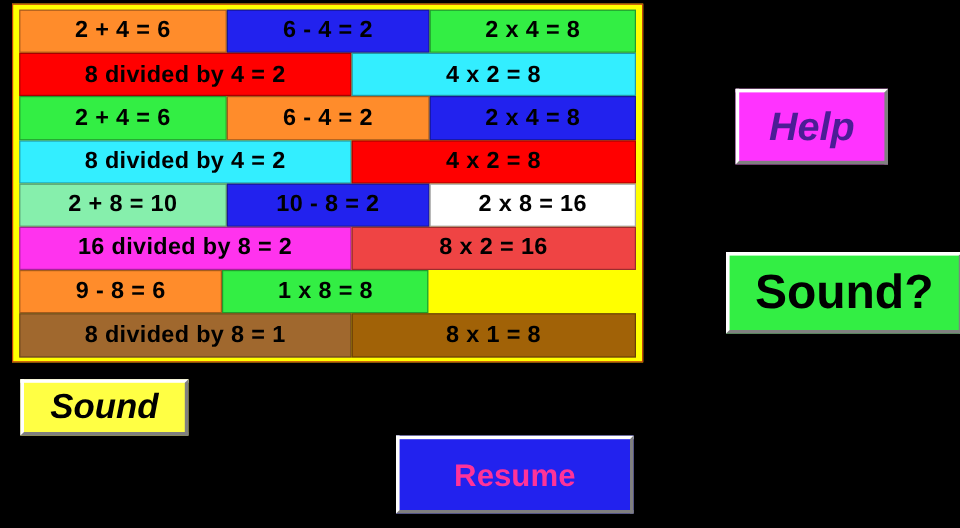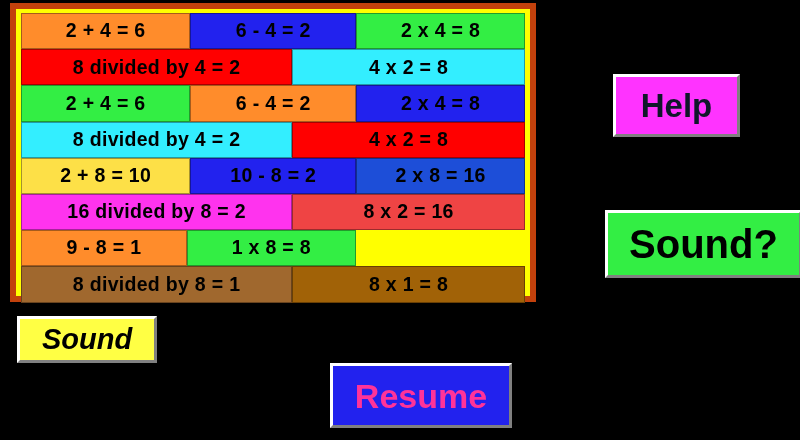--- a/index.html
+++ b/index.html
@@ -16,21 +16,21 @@
   }
 
   
   #fact-table {
     position: absolute;
     left: 10px;
     top: 3px;
     width: 526px;
     height: 299px;
     background: #ffff00;            
-    border: 6px solid #c2410c;
+    border: 1px solid #c2410c;
     box-sizing: border-box;
     padding: 4px 5px;
   }
   .fact-row {
     display: flex;
     width: 100%;
     height: 36.2px;
     box-sizing: border-box;
   }
   .fact-cell {
@@ -91,24 +91,24 @@
   #leave-button {
     left: 17px; top: 316px;
     width: 140px; height: 47px;
     background: #ffff44;
     color: #000000;
     font-size: 29px;
     font-style: italic;
   }
   #resume-button {
     left: 330px; top: 363px;
-    width: 182px; height: 65px;
+    width: 198px; height: 65px;
     background: #2222ee;
     color: #ff3399;
-    font-size: 34px;
+    font-size: 26px;
   }
 </style>
 </head>
 <body>
 
 <div id="fact-table" style="background: rgb(255, 255, 0);">
     <div class="fact-row r3">
       <div class="fact-cell c0" style="background: rgb(255, 140, 43);">2 + 4 = 6</div>
       <div class="fact-cell c1" style="background: rgb(34, 34, 238);">6 - 4 = 2</div>
       <div class="fact-cell c2" style="background: rgb(51, 238, 68);">2 x 4 = 8</div>
@@ -120,34 +120,34 @@
     <div class="fact-row r3">
       <div class="fact-cell c0" style="background: rgb(51, 238, 68);">2 + 4 = 6</div>
       <div class="fact-cell c1" style="background: rgb(255, 140, 43);">6 - 4 = 2</div>
       <div class="fact-cell c2" style="background: rgb(34, 34, 238);">2 x 4 = 8</div>
     </div>
     <div class="fact-row r2">
       <div class="fact-cell c0" style="background: rgb(51, 238, 255);">8 divided by 4 = 2</div>
       <div class="fact-cell c1" style="background: rgb(255, 0, 0);">4 x 2 = 8</div>
     </div>
     <div class="fact-row r3">
-      <div class="fact-cell c0" style="background: #fde047;">2 + 8 = 10</div>
+      <div class="fact-cell c0" style="background: #86efac;">2 + 8 = 10</div>
       <div class="fact-cell c1" style="background: rgb(34, 34, 238);">10 - 8 = 2</div>
-      <div class="fact-cell c2" style="background: #1d4ed8;">2 x 8 = 16</div>
+      <div class="fact-cell c2" style="background: #ffffff;">2 x 8 = 16</div>
     </div>
     <div class="fact-row r2">
       <div class="fact-cell c0" style="background: rgb(255, 51, 238);">16 divided by 8 = 2</div>
       <div class="fact-cell c1" style="background: #ef4444;">8 x 2 = 16</div>
     </div>
     <div class="fact-row r3">
-      <div class="fact-cell c1" style="background: rgb(255, 140, 43);">9 - 8 = 1</div>
+      <div class="fact-cell c1" style="background: rgb(255, 140, 43);">9 - 8 = 6</div>
       <div class="fact-cell c2" style="background: rgb(51, 238, 68);">1 x 8 = 8</div>
     </div>
     <div class="fact-row r2">
       <div class="fact-cell c0" style="background: rgb(160, 104, 46); text-align: center;">8 divided by 8 = 1</div>
       <div class="fact-cell c1" style="background: #a16207;">8 x 1 = 8</div>
     </div>
   </div>
 
-<div class="btn" id="help-button" style="background: rgb(255, 51, 255); color: #0f172a;">Help</div>
+<div class="btn" id="help-button" style="background: rgb(255, 51, 255); color: #4c1d95; font-style: italic;">Help</div>
 <div class="btn" id="sound-button" style="background: rgb(51, 238, 68); color: rgb(0, 0, 0);">Sound?</div>
 <div class="btn" id="leave-button" style="background: rgb(255, 255, 68); color: rgb(0, 0, 0);">Sound</div>
 <div class="btn" id="resume-button" style="background: rgb(34, 34, 238); color: rgb(255, 51, 153);">Resume</div>
 
 </body></html>

